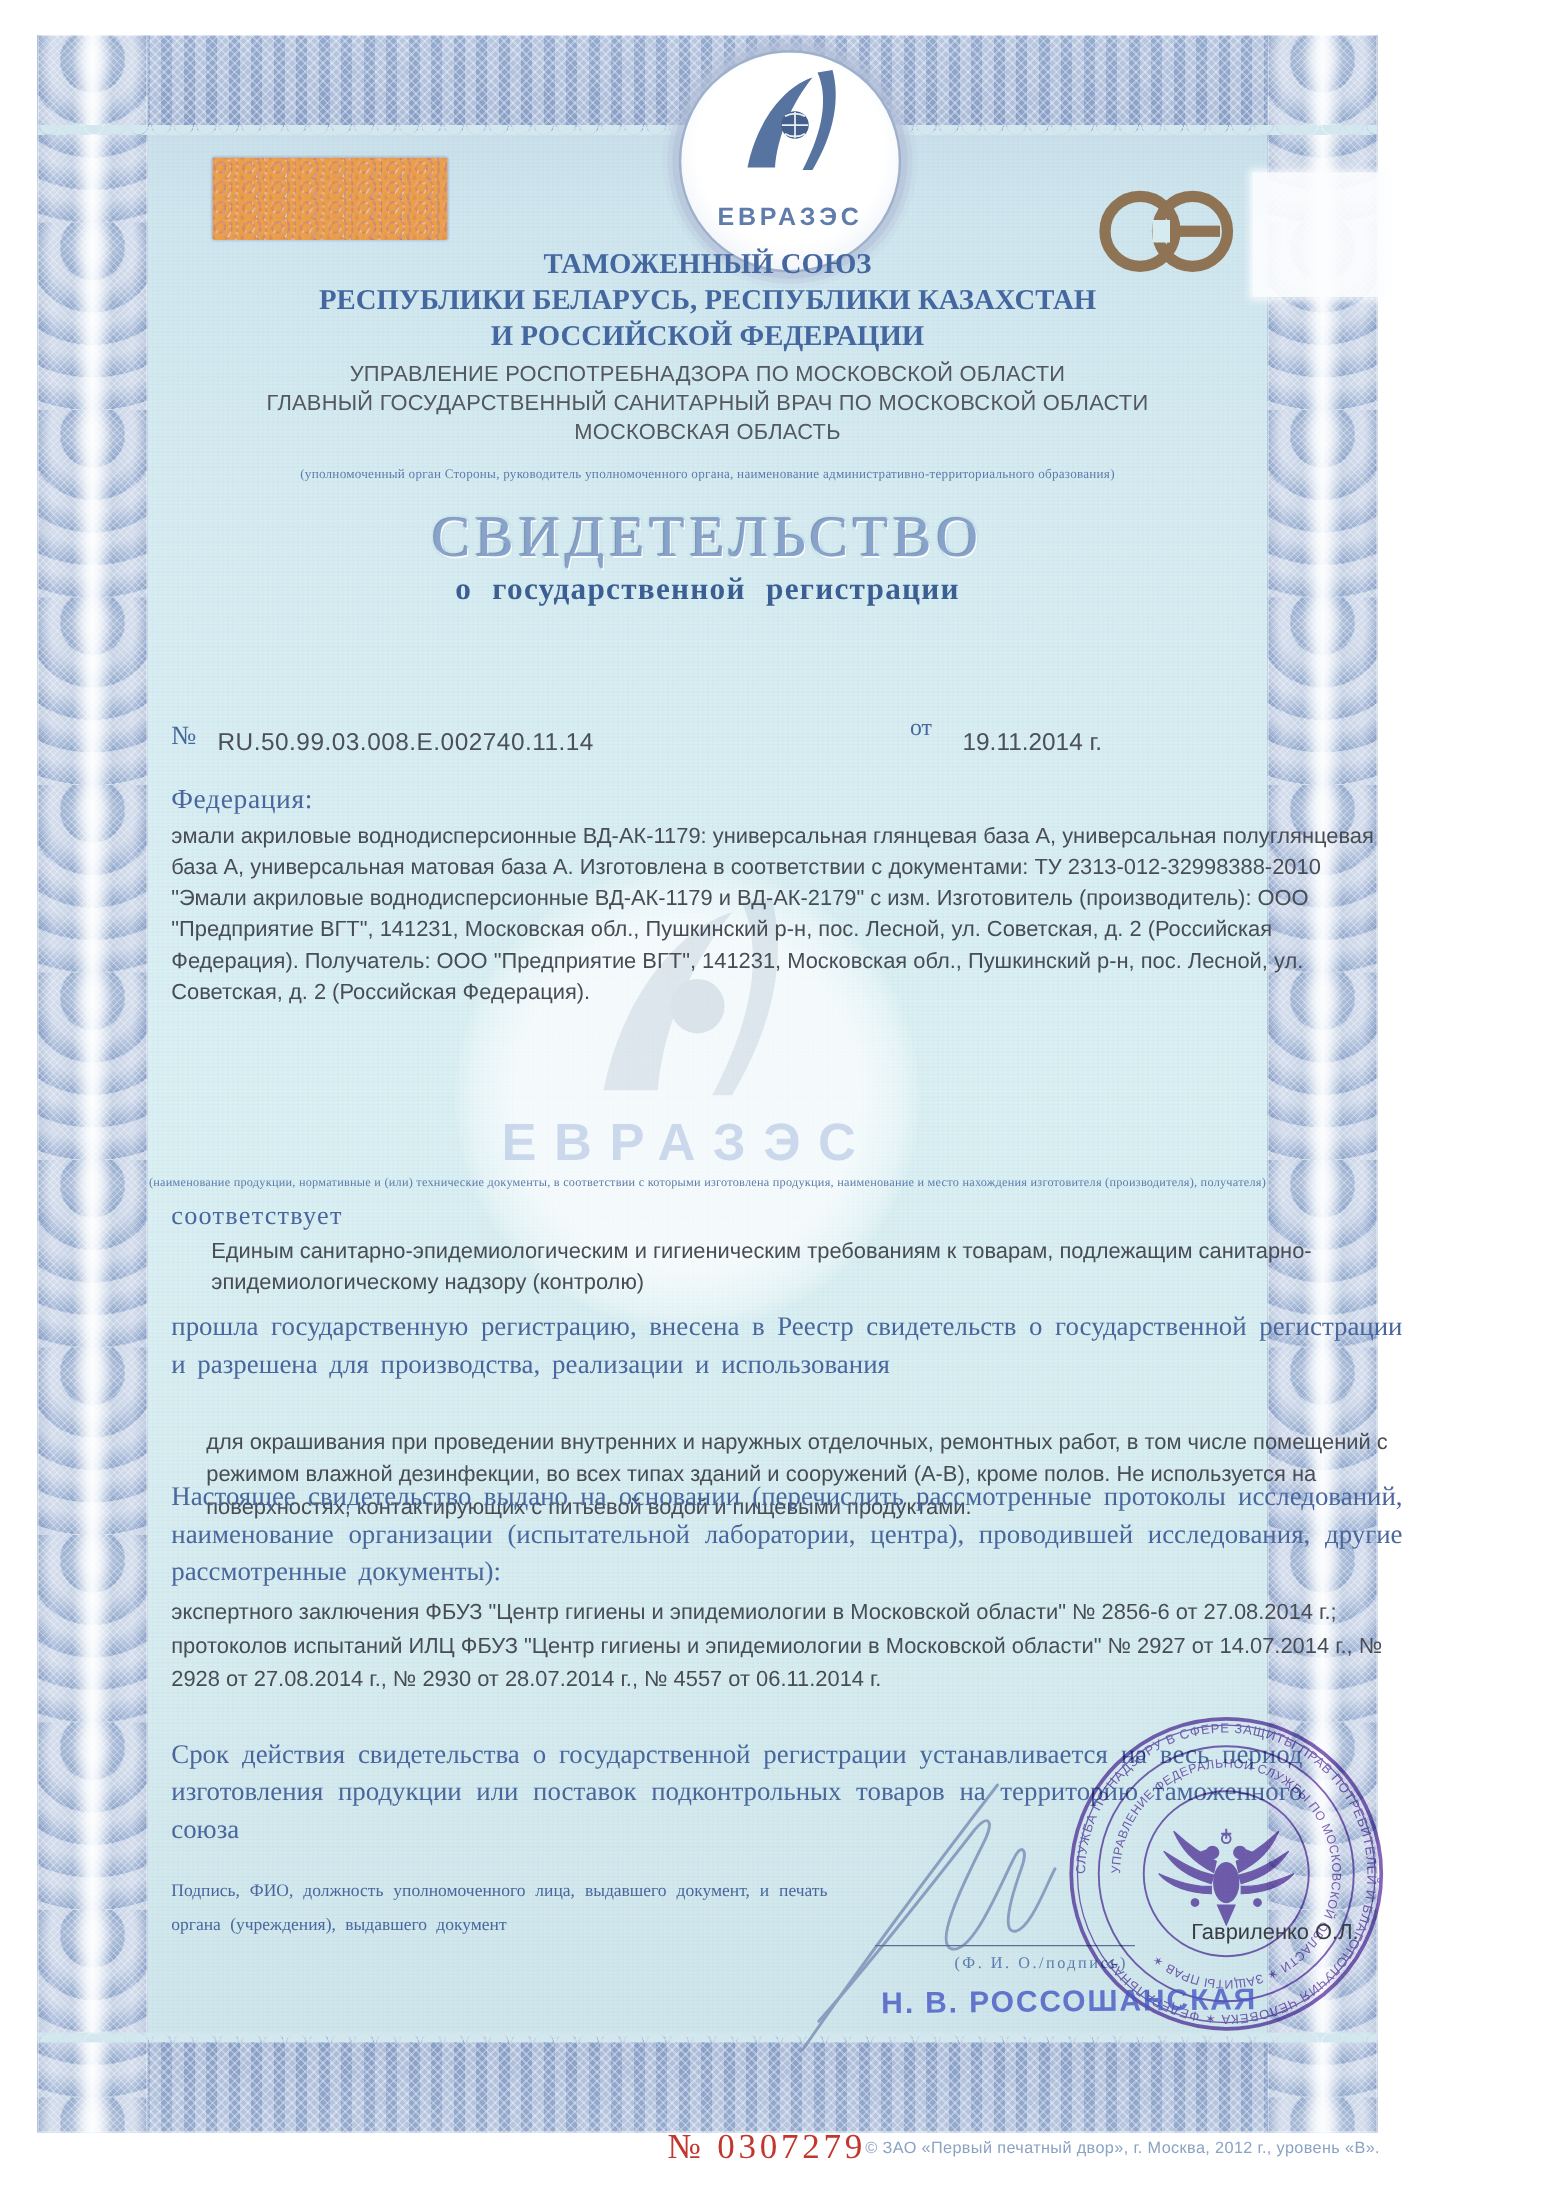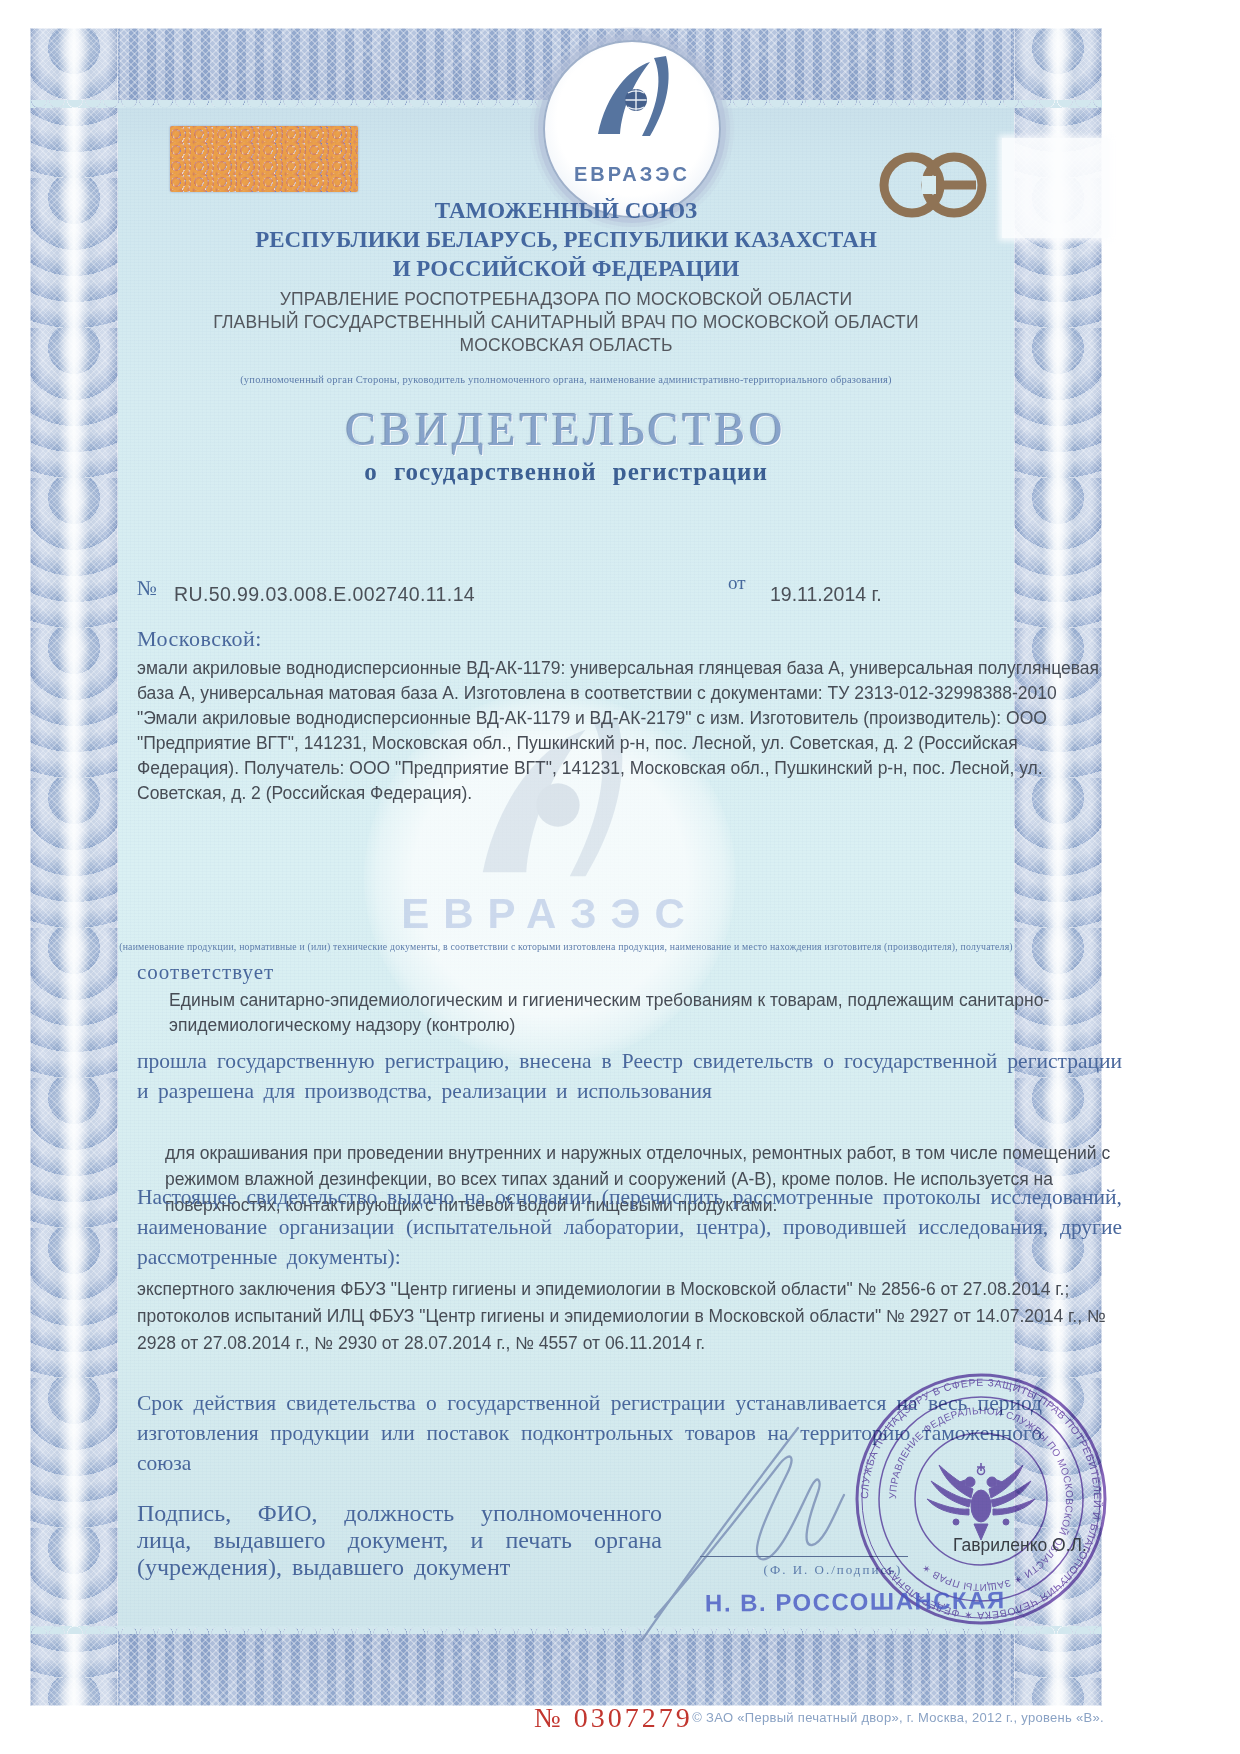--- a/index.html
+++ b/index.html
@@ -85,21 +85,21 @@
   .conform-lead{position:absolute;left:137px;top:960px;font-family:"Liberation Serif",serif;
     font-size:21px;color:#49679c;letter-spacing:1px;}
   .conform-text{left:137px;top:988px;width:910px;margin-left:32px;}
   .para-serif{position:absolute;font-family:"Liberation Serif",serif;color:#49679c;
     font-size:21.5px;line-height:30px;text-align:justify;word-spacing:4px;}
   .registered{left:137px;top:1046px;width:985px;}
   .usage{left:137px;top:1140px;width:985px;font-size:17.5px;line-height:26px;margin-left:28px;}
   .basis-lead{left:137px;top:1182px;width:985px;}
   .basis-docs{left:137px;top:1276px;width:990px;line-height:27px;}
   .validity{left:137px;top:1388px;width:905px;}
-  .sign-cap{left:137px;top:1500px;width:525px;font-size:24px;line-height:27px;}
+  .sign-cap{left:137px;top:1500px;width:525px;font-size:14px;line-height:27px;}
 
   
   .watermark{position:absolute;left:364px;top:692px;width:372px;height:372px;border-radius:50%;
     background:radial-gradient(circle,rgba(255,255,255,.72) 52%,rgba(255,255,255,.35) 66%,rgba(255,255,255,0) 72%);}
   .watermark svg{position:absolute;left:50%;top:26px;transform:translateX(-50%);opacity:.14;}
   .watermark .wm-word{position:absolute;left:0;right:0;top:198px;text-align:center;font-weight:bold;
     font-size:42px;letter-spacing:14px;color:rgba(120,150,205,.33);}
 
   
   .sig-svg{position:absolute;left:600px;top:1402px;}
@@ -169,21 +169,21 @@
 
   <div class="watermark">
     <svg width="190" height="170" viewBox="0 0 96 86">
       <path d="M14 78 C22 38 46 12 66 6 C50 26 38 52 36 78 Z" fill="#56749f"></path>
       <path d="M70 2 C78 20 76 46 58 80 L66 80 C84 50 88 22 82 0 Z" fill="#56749f"></path>
       <circle cx="52" cy="44" r="11" fill="#45608c"></circle>
     </svg>
     <div class="wm-word">ЕВРАЗЭС</div>
   </div>
 
-  <div class="prod-label">Московской:</div>
+  <div class="prod-label">Федерация:</div>
   <div class="body-sans prod-text">эмали акриловые воднодисперсионные ВД-АК-1179: универсальная глянцевая база А, универсальная полуглянцевая база А, универсальная матовая база А. Изготовлена в соответствии с документами: ТУ 2313-012-32998388-2010 "Эмали акриловые воднодисперсионные ВД-АК-1179 и ВД-АК-2179" с изм. Изготовитель (производитель): ООО "Предприятие ВГТ", 141231, Московская обл., Пушкинский р-н, пос. Лесной, ул. Советская, д. 2 (Российская Федерация).  Получатель: ООО "Предприятие ВГТ", 141231, Московская обл., Пушкинский р-н, пос. Лесной, ул. Советская, д. 2 (Российская Федерация).</div>
   <div class="caption-s cap-prod">(наименование продукции, нормативные и (или) технические документы, в соответствии с которыми изготовлена продукция, наименование и место нахождения изготовителя (производителя), получателя)</div>
 
   <div class="conform-lead">соответствует</div>
   <div class="body-sans conform-text">Единым санитарно-эпидемиологическим и гигиеническим требованиям к товарам, подлежащим санитарно-эпидемиологическому надзору (контролю)</div>
 
   <div class="para-serif registered">прошла государственную регистрацию, внесена в Реестр свидетельств о государственной регистрации и разрешена для производства, реализации и использования</div>
   <div class="body-sans usage">для окрашивания при проведении внутренних и наружных отделочных, ремонтных работ, в том числе помещений с режимом влажной дезинфекции, во всех типах зданий и сооружений (А-В), кроме полов. Не используется на поверхностях, контактирующих с питьевой водой и пищевыми продуктами.</div>
 
   <div class="para-serif basis-lead">Настоящее свидетельство выдано на основании (перечислить рассмотренные протоколы исследований, наименование организации (испытательной лаборатории, центра), проводившей исследования, другие рассмотренные документы):</div>

